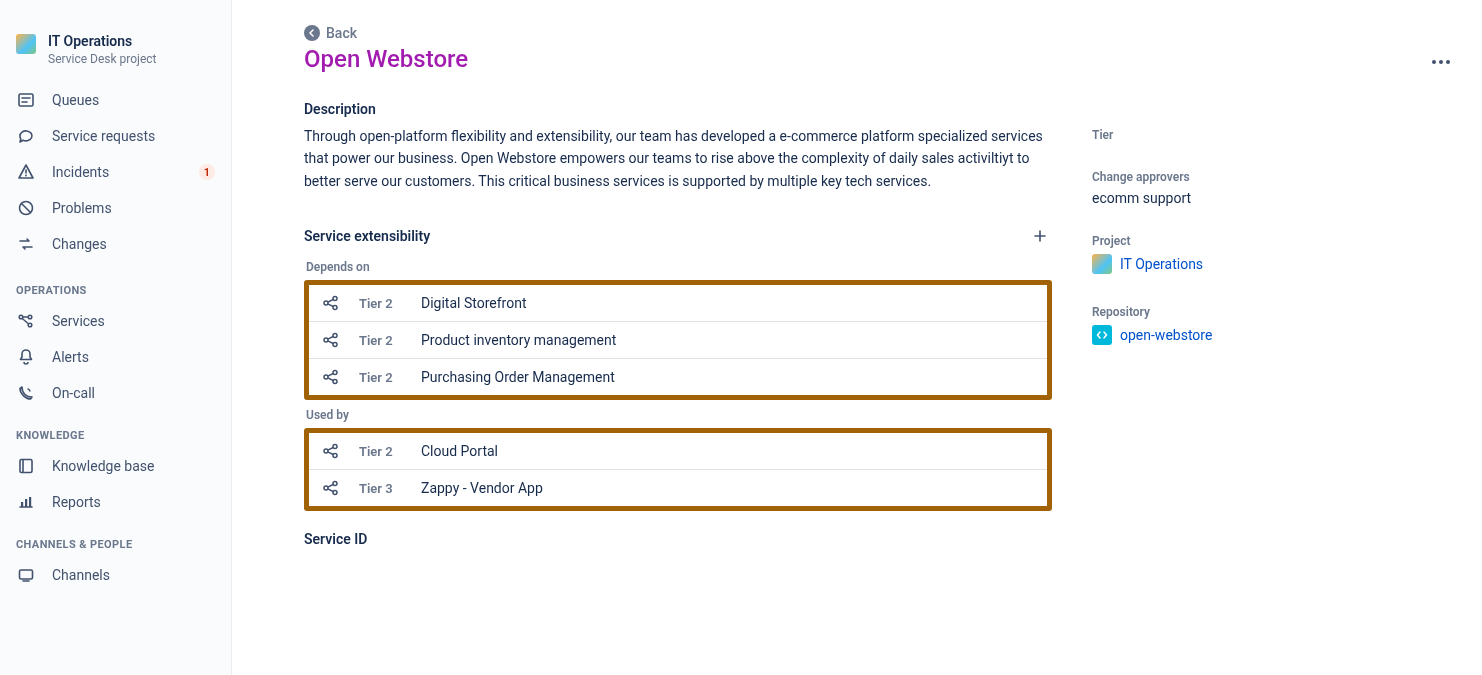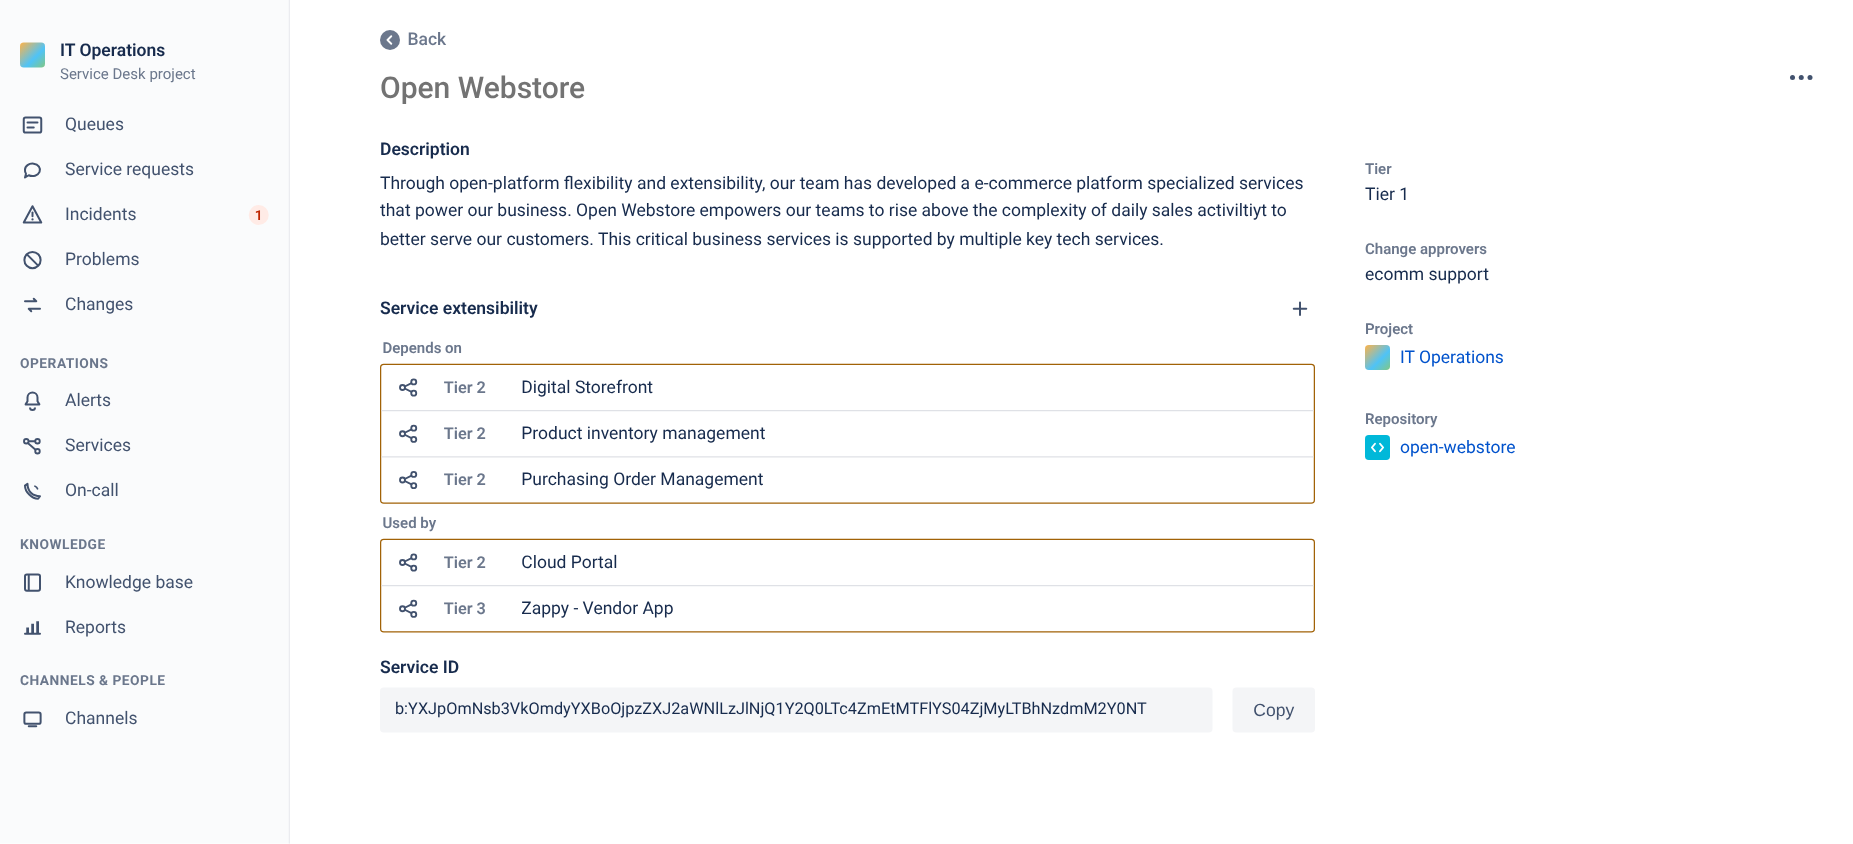--- a/index.html
+++ b/index.html
@@ -18,29 +18,29 @@
     .nav-badge { background:#FFEBE6; color:#BF2600; font-size:11px; font-weight:600; border-radius:8px; min-width:16px; height:16px; display:flex; align-items:center; justify-content:center; padding:0 4px; }
     .nav-group-label { font-size:11px; font-weight:700; color:#6B778C; letter-spacing:0.4px; text-transform:uppercase; padding: 18px 8px 6px 8px; }
     .nav-block { margin-bottom: 4px; }
 
     
     .main { flex:1; padding: 24px 0 24px 72px; display:flex; gap: 40px; overflow:auto; }
     .content-col { flex: 0 0 748px; }
     .side-col { flex: 0 0 300px; padding-top: 76px; }
     .back-link { display:inline-flex; align-items:flex-end; gap:6px; color:#6B778C; font-size:14px; font-weight:500; cursor:pointer; margin-bottom:4px; }
     .back-circle { width:16px; height:16px; border-radius:50%; background:#6B778C; color:#fff; display:flex; align-items:center; justify-content:center; font-size:10px; }
-    .page-title { font-size:24px; font-weight:500; color:#737373; margin-bottom: 28px; margin-top: 12px; }
+    .page-title { font-size:24px; font-weight:500; color:#a21caf; margin-bottom: 28px; }
     .section-label { font-size:14px; font-weight:600; color:#172B4D; margin-bottom:8px; }
     .description-text { font-size:14px; line-height:1.6; color:#172B4D; margin-bottom: 32px; }
 
     .relationships-header { display:flex; align-items:center; justify-content:space-between; margin-bottom:12px; }
     .add-btn { width:24px; height:24px; display:flex; align-items:center; justify-content:center; cursor:pointer; color:#42526E; }
     .group-sublabel { font-size:12px; font-weight:600; color:#6B778C; margin: 8px 0 6px 2px; }
 
-    .rel-table { border:1px solid #a16207; border-radius:3px; overflow:hidden; margin-bottom:4px; }
+    .rel-table { border:5px solid #a16207; border-radius:3px; overflow:hidden; margin-bottom:4px; }
     .rel-row { display:flex; align-items:center; gap:18px; padding: 8px 12px; border-bottom:1px solid #DFE1E6; cursor:pointer; }
     .rel-row:last-child { border-bottom:none; }
     .rel-icon { width:20px; height:20px; display:flex; align-items:center; justify-content:center; color:#42526E; }
     .rel-tier { font-size:13px; font-weight:600; color:#6B778C; width:44px; }
     .rel-name { font-size:14px; color:#172B4D; }
 
     .service-id-box { background:#F4F5F7; padding:10px 12px; border-radius:3px; font-size:13px; color:#172B4D; word-break:break-all; display:inline-block; width: calc(100% - 78px); vertical-align:top; }
     .copy-btn { display:inline-flex; align-items:center; justify-content:center; margin-left:8px; background:#F4F5F7; border:none; padding:10px 12px; font-size:14px; color:#42526E; border-radius:3px; cursor:pointer; width:66px; vertical-align:top; }
     .service-id-wrap { display:flex; gap:8px; }
     .service-id-wrap .service-id-box { flex:1; }
@@ -118,36 +118,36 @@
             </svg>
           </span>
           <span class="nav-label">Changes</span>
         </div>
       </div>
     <div id="nav-groups">
         <div class="nav-group-label">OPERATIONS</div>
         <div class="nav-item">
           <span class="nav-icon">
             <svg width="18" height="18" viewBox="0 0 18 18">
-              <path d="M9 2a4 4 0 0 1 4 4v3l1.5 2.5H3.5L5 9V6a4 4 0 0 1 4-4z" fill="none" stroke="#42526E" stroke-width="1.6" stroke-linejoin="round"></path>
-              <path d="M7 14a2 2 0 0 0 4 0" fill="none" stroke="#42526E" stroke-width="1.6"></path>
-            </svg>
-          </span>
-          <span class="nav-label">Alerts</span>
-        </div>
-        <div class="nav-item">
-          <span class="nav-icon">
-            <svg width="18" height="18" viewBox="0 0 18 18">
               <circle cx="4" cy="5" r="1.8" fill="none" stroke="#42526E" stroke-width="1.5"></circle>
               <circle cx="13" cy="5" r="1.8" fill="none" stroke="#42526E" stroke-width="1.5"></circle>
               <circle cx="13" cy="13" r="1.8" fill="none" stroke="#42526E" stroke-width="1.5"></circle>
               <path d="M5.8 5h5.4M5 6.2l6.4 5.6" stroke="#42526E" stroke-width="1.5"></path>
             </svg>
           </span>
           <span class="nav-label">Services</span>
+        </div>
+        <div class="nav-item">
+          <span class="nav-icon">
+            <svg width="18" height="18" viewBox="0 0 18 18">
+              <path d="M9 2a4 4 0 0 1 4 4v3l1.5 2.5H3.5L5 9V6a4 4 0 0 1 4-4z" fill="none" stroke="#42526E" stroke-width="1.6" stroke-linejoin="round"></path>
+              <path d="M7 14a2 2 0 0 0 4 0" fill="none" stroke="#42526E" stroke-width="1.6"></path>
+            </svg>
+          </span>
+          <span class="nav-label">Alerts</span>
         </div>
         <div class="nav-item">
           <span class="nav-icon">
             <svg width="18" height="18" viewBox="0 0 18 18">
               <path d="M5 3c0 6 4 10 10 10l-1.5 2c-5 0-10.5-5.5-10.5-10.5L5 3z" fill="none" stroke="#42526E" stroke-width="1.6" stroke-linejoin="round"></path>
               <path d="M11 5c1 .3 1.7 1 2 2" fill="none" stroke="#42526E" stroke-width="1.4" stroke-linecap="round"></path>
             </svg>
           </span>
           <span class="nav-label">On-call</span>
         </div>
@@ -277,32 +277,25 @@
                     <path d="M5.8 8.2l5.4-2.7M5.8 9.8l5.4 2.7" stroke="#42526E" stroke-width="1.5"></path>
                   </svg>
                 </span>
                 <span class="rel-tier">Tier 3</span>
                 <span class="rel-name">Zappy - Vendor App</span>
               </div>
             </div>
           </div>
 
         <div class="section-label" style="margin-top:20px">Service ID</div>
-        <div class="service-id-wrap">
-          <div class="service-id-box">b:YXJpOmNsb3VkOmdyYXBoOjpzZXJ2aWNlLzJlNjQ1Y2Q0LTc4ZmEtMTFlYS04ZjMyLTBhNzdmM2Y0NT</div>
-          <button class="copy-btn">
-              <span>Copy</span>
-            </button>
-        </div>
       </div>
 
       <div class="side-col">
         <div class="meta-block">
           <div class="meta-label">Tier</div>
-          <div class="meta-value">Tier 1</div>
         </div>
         <div class="meta-block">
           <div class="meta-label">Change approvers</div>
           <div class="meta-value">ecomm support</div>
         </div>
         <div class="meta-block">
           <div class="meta-label">Project</div>
           <div class="meta-link">
             <span class="link-icon-box project-link-icon"></span>
             <span>IT Operations</span>

